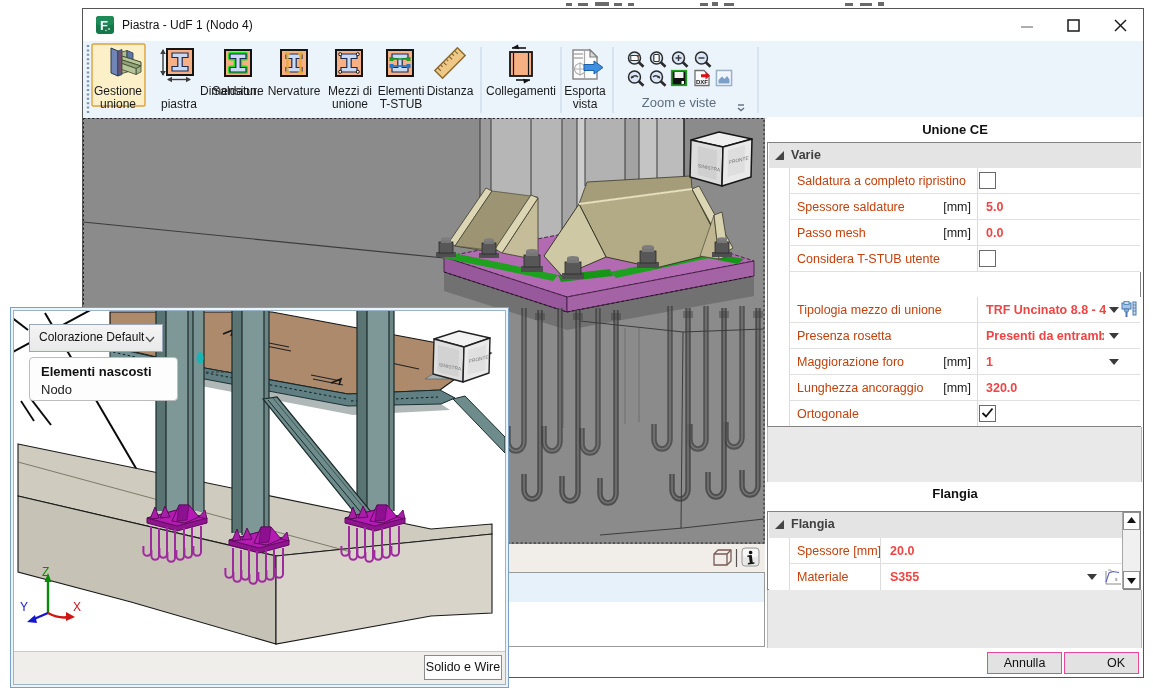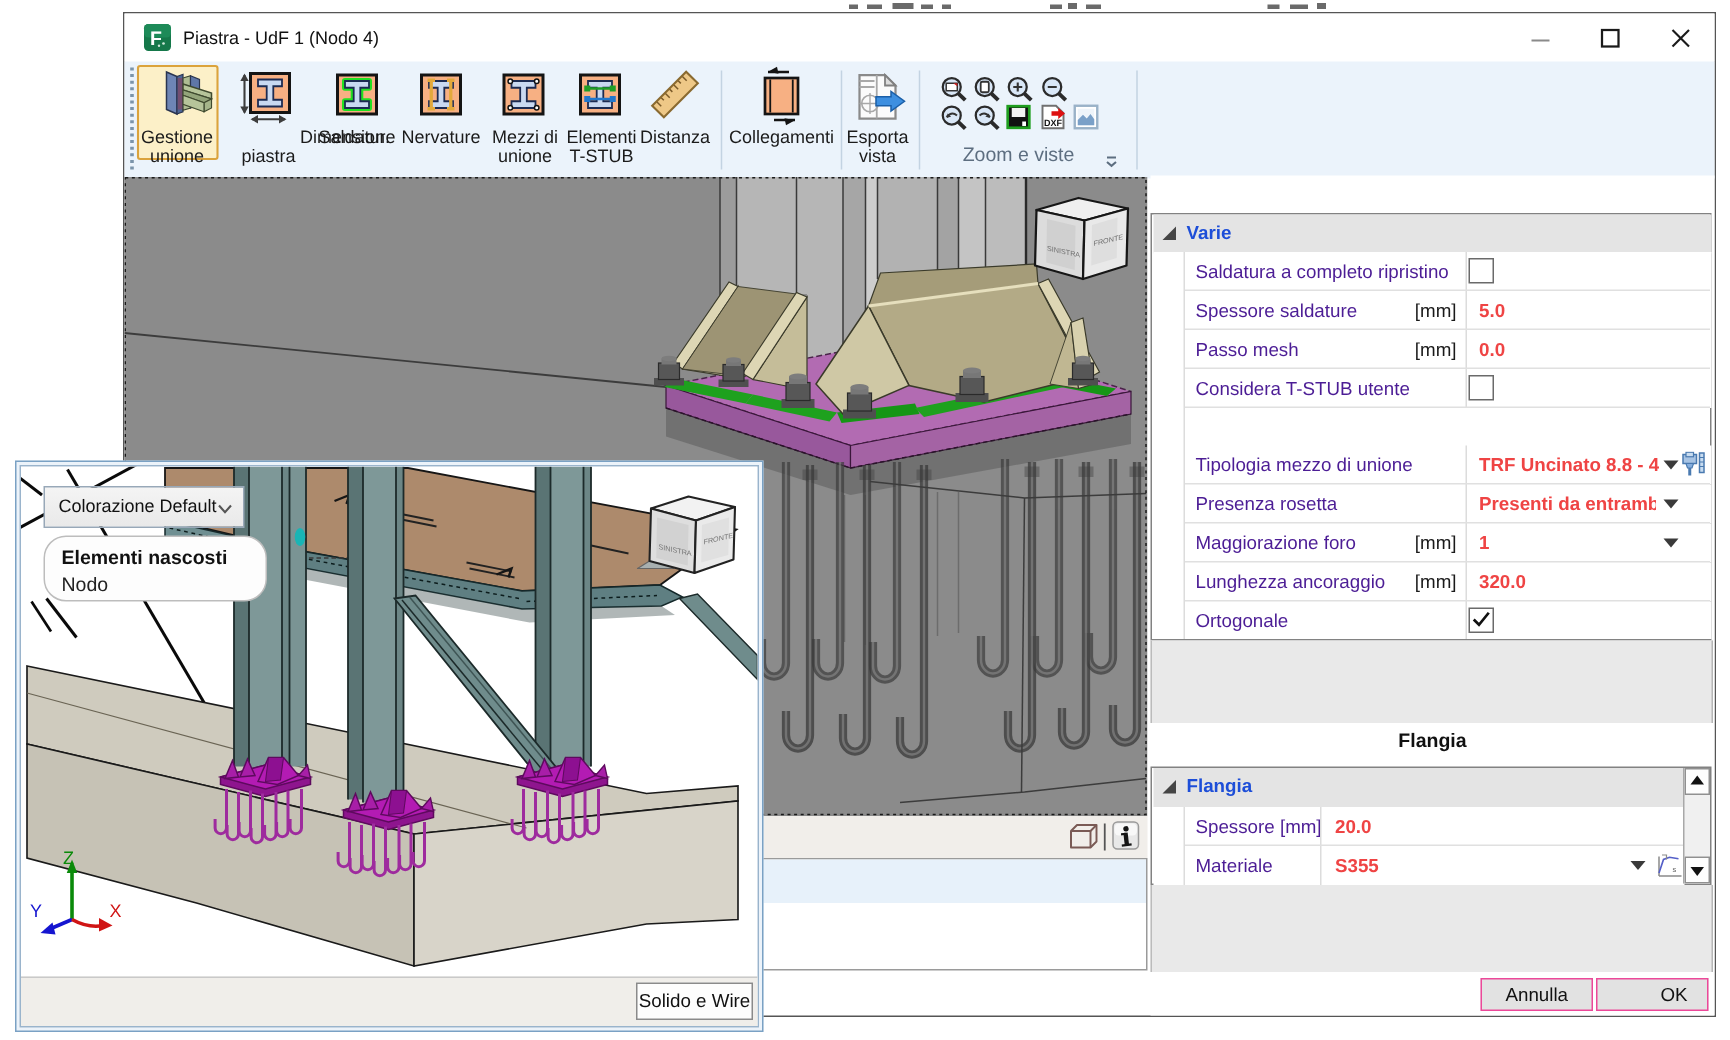--- a/index.html
+++ b/index.html
@@ -17,22 +17,22 @@
   .tblabel { position:absolute; font-size:12px; color:#1b1b1b; text-align:center; white-space:nowrap; }
 
   
   #rpanel { position:absolute; left:684px; top:108px; width:376px; height:560px; background:#ffffff; }
   .ptitle { position:absolute; width:100%; text-align:center; font-weight:bold; font-size:13px; color:#111; }
   .grid { position:absolute; left:0px; width:374px; border:1px solid #828282; background:#ffffff; }
   .grow { position:absolute; left:1px; width:372px; height:26px; background:#ffffff; }
   .ghead { position:absolute; left:1px; width:372px; height:26px; background:#e4e4e4; }
   .ghead .tri { position:absolute; left:6px; top:8px; width:0; height:0;
     border-left:9px solid transparent; border-bottom:9px solid #454545; }
-  .ghead .gt { position:absolute; left:22px; top:5px; font-weight:bold; font-size:12.5px; color:#1d4ed8; }
-  .plabel { position:absolute; left:28px; top:6px; font-size:12.5px; color:#4c1d95; }
+  .ghead .gt { position:absolute; left:22px; top:5px; font-weight:bold; font-size:12.5px; color:#404040; }
+  .plabel { position:absolute; left:28px; top:6px; font-size:12.5px; color:#c2410c; }
   .punit  { position:absolute; right:170px; top:6px; font-size:12.5px; color:#1a1a1a; }
   .pval   { position:absolute; left:217px; top:6px; font-size:12.5px; font-weight:bold; color:#ef4444; }
   .cbox { position:absolute; left:210px; top:4px; width:17px; height:17px; background:#fff; border:1px solid #6a6a6a; }
   .darr { position:absolute; width:0; height:0; border-left:5px solid transparent;
     border-right:5px solid transparent; border-top:6px solid #3a3a3a; }
   .grayfill { position:absolute; left:0; width:375px; background:#e9e9e9; border-left:1px solid #bbb; }
   .btn { position:absolute; width:75px; height:22px; background:#e2e2e2; border:1px solid #ec4899;
     font-size:12.5px; color:#111; text-align:center; line-height:20px; }
 
   
@@ -43,21 +43,21 @@
   
   #swin { left:10px; top:307px; width:499px; height:381px; background:#ecf3fa;
     border:1px solid #7aa1c4; }
   #swin-inner { position:absolute; left:2px; top:2px; width:493px; height:375px; background:#ffffff; border:1px solid #9ab4cc; }
   #sstatus { position:absolute; left:0px; bottom:0px; width:491px; height:33px; background:#f0eeea; border-top:1px solid #c9c9c9; }
   #swbtn { position:absolute; right:3px; top:3px; width:78px; height:25px; background:#fdfdfd; border:1px solid #8a8a8a;
     font-size:12.5px; text-align:center; line-height:23px; color:#111; }
   #combo { position:absolute; left:15px; top:13px; width:134px; height:28px;
     background:linear-gradient(#f4f4f4,#e9e9e9); border:1px solid #98a8b8; font-size:12px; color:#111; }
   #tooltip { position:absolute; left:15px; top:46px; width:149px; height:44px; background:#fdfdfd;
-    border:1px solid #bdbdbd; border-radius:15px; }
+    border:1px solid #bdbdbd; border-radius:4px; }
 </style>
 </head>
 <body>
 <div id="stage">
 
   <div id="topfrags">
     <svg width="1153" height="8" style="position:absolute;left:0;top:0">
       <g fill="#6a6a6a">
         <rect x="566" y="3" width="6" height="3"></rect>
           <rect x="578" y="3" width="10" height="3"></rect>
@@ -458,20 +458,21 @@
           <rect x="665.2" y="11.2" width="2.9" height="8.3"></rect>
           <rect x="663.2" y="18.6" width="6.6" height="1.5"></rect>
           <rect x="663.6" y="11.2" width="3.2" height="1.4"></rect>
         </g>
       </svg>
     </div>
     <div id="belowbox">
         <div class="bluerow"></div>
       </div>
     <div id="rpanel">
+      <div class="ptitle" style="top:5px;">Unione CE</div>
       <div class="grid" style="top:25px;height:285px;">
         <div class="ghead" style="top:0;">
             <div class="tri"></div>
             <div class="gt">Varie</div>
           </div>
         <div class="grow" style="top:25px;">
             <div class="plabel">Saldatura a completo ripristino</div>
             <div class="cbox"></div>
           </div>
         <div class="grow" style="top:51px;">

